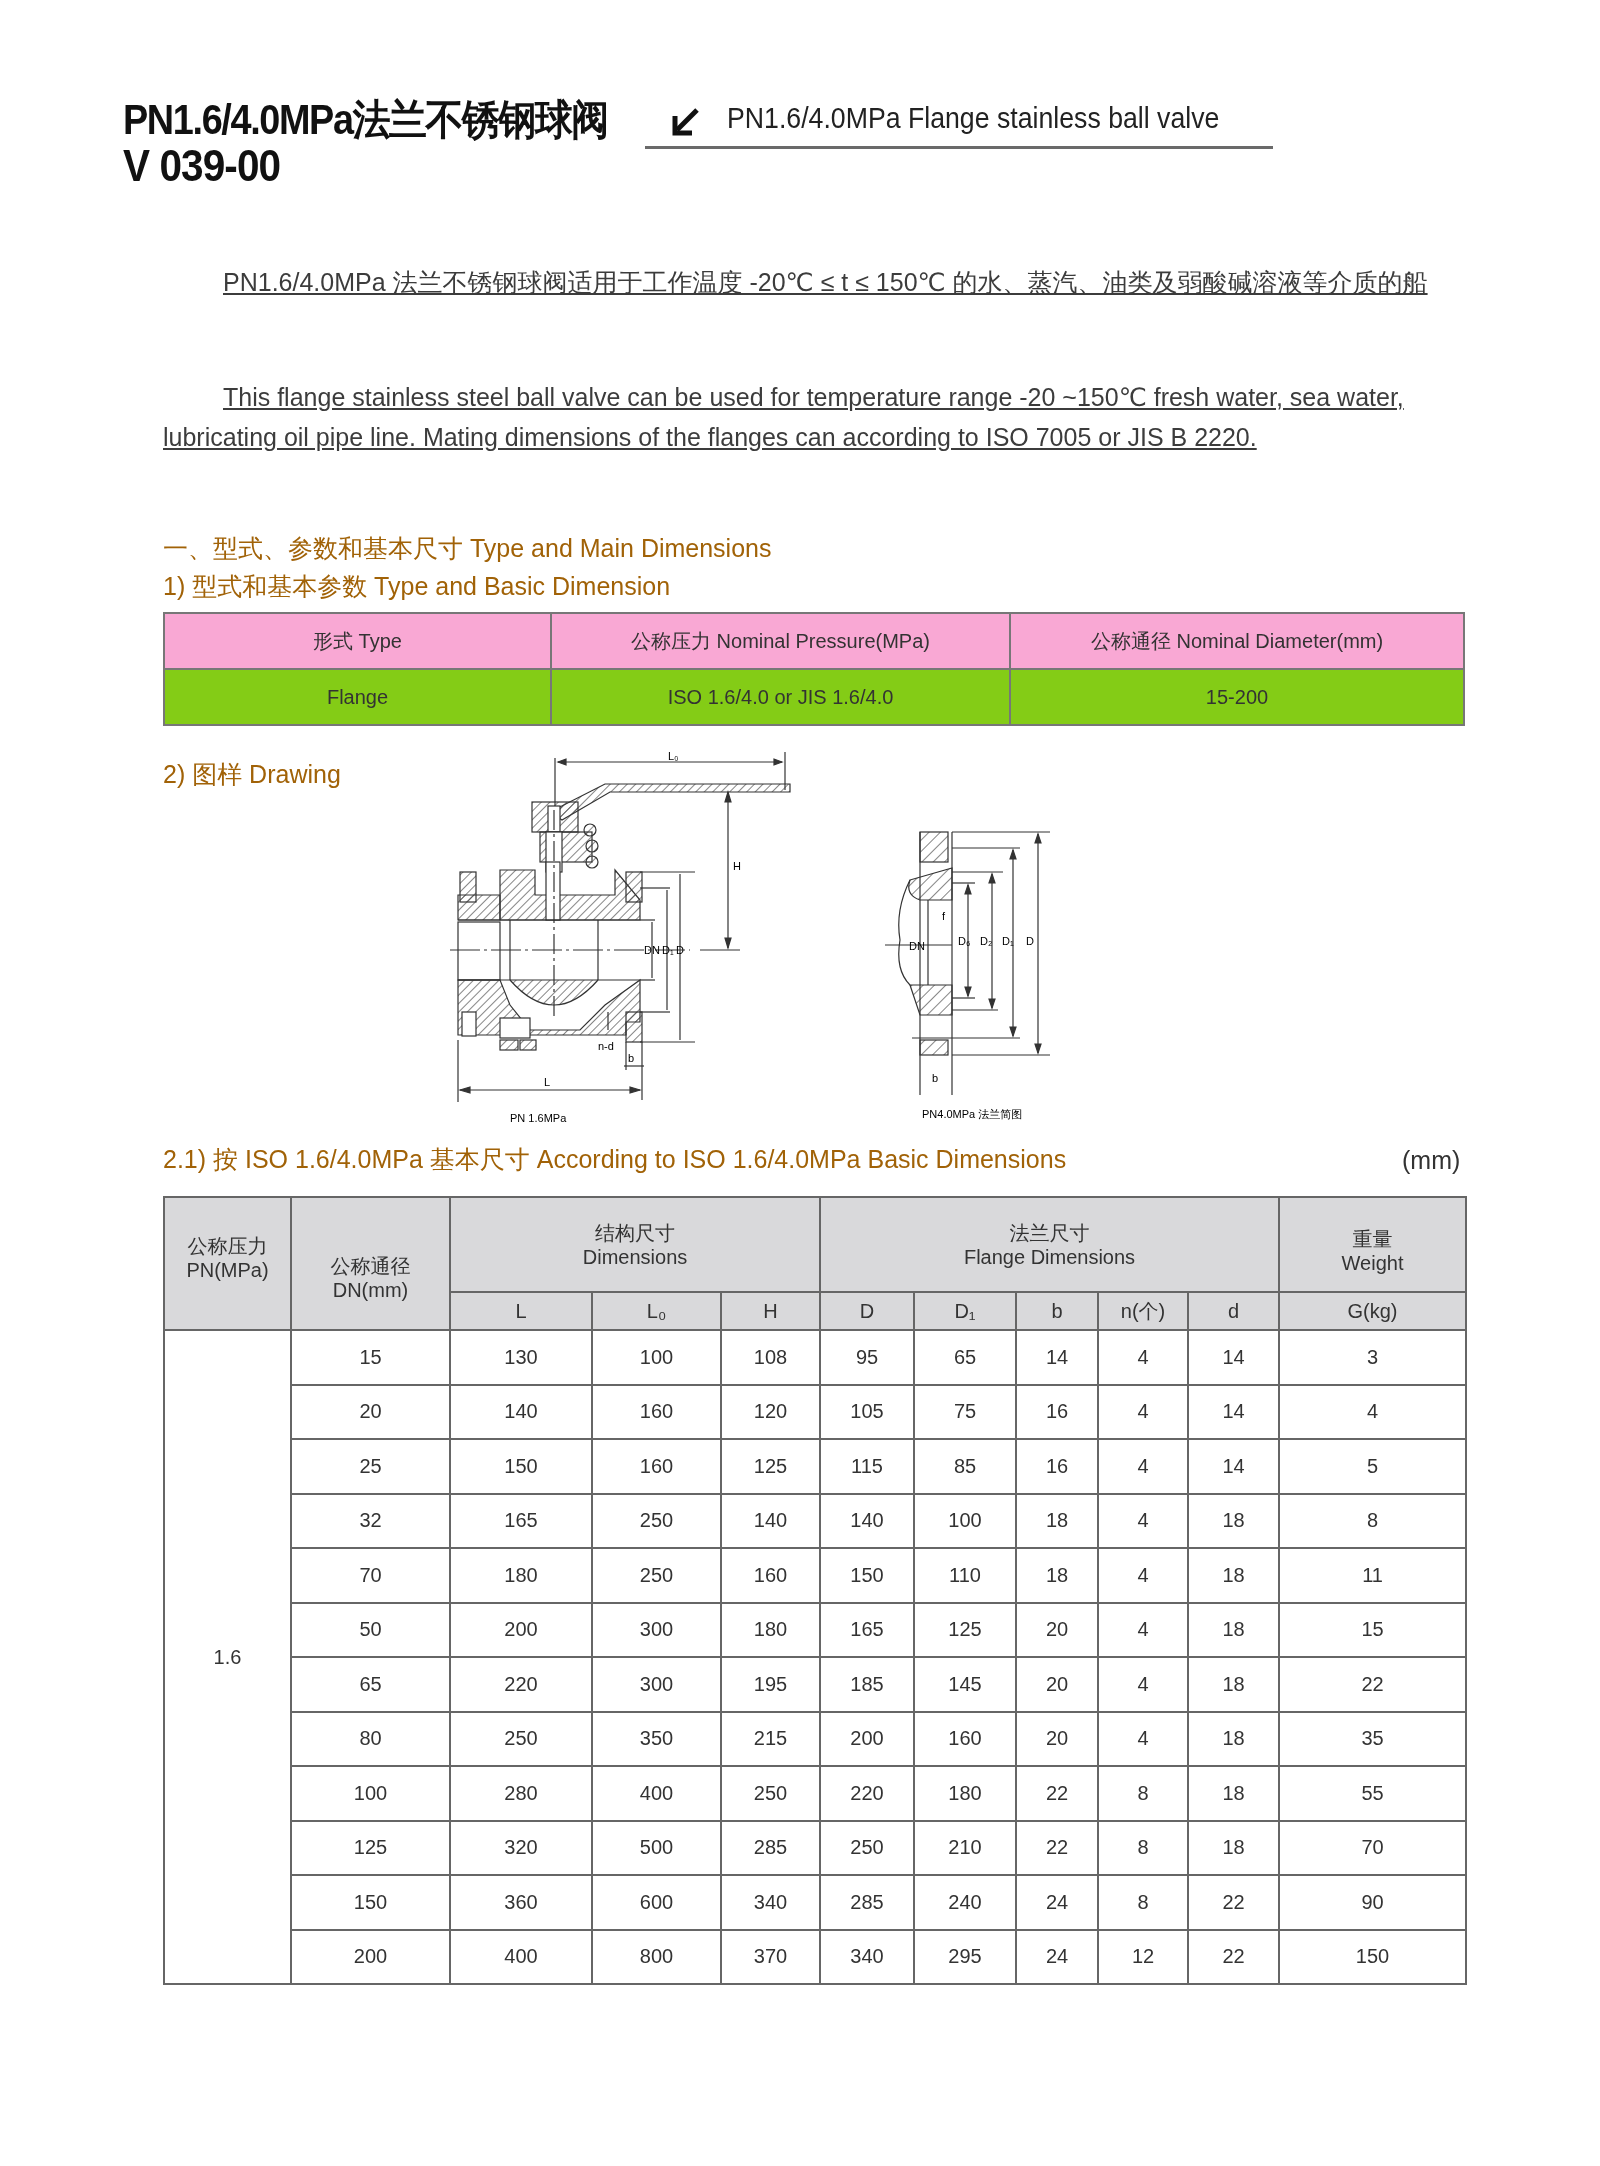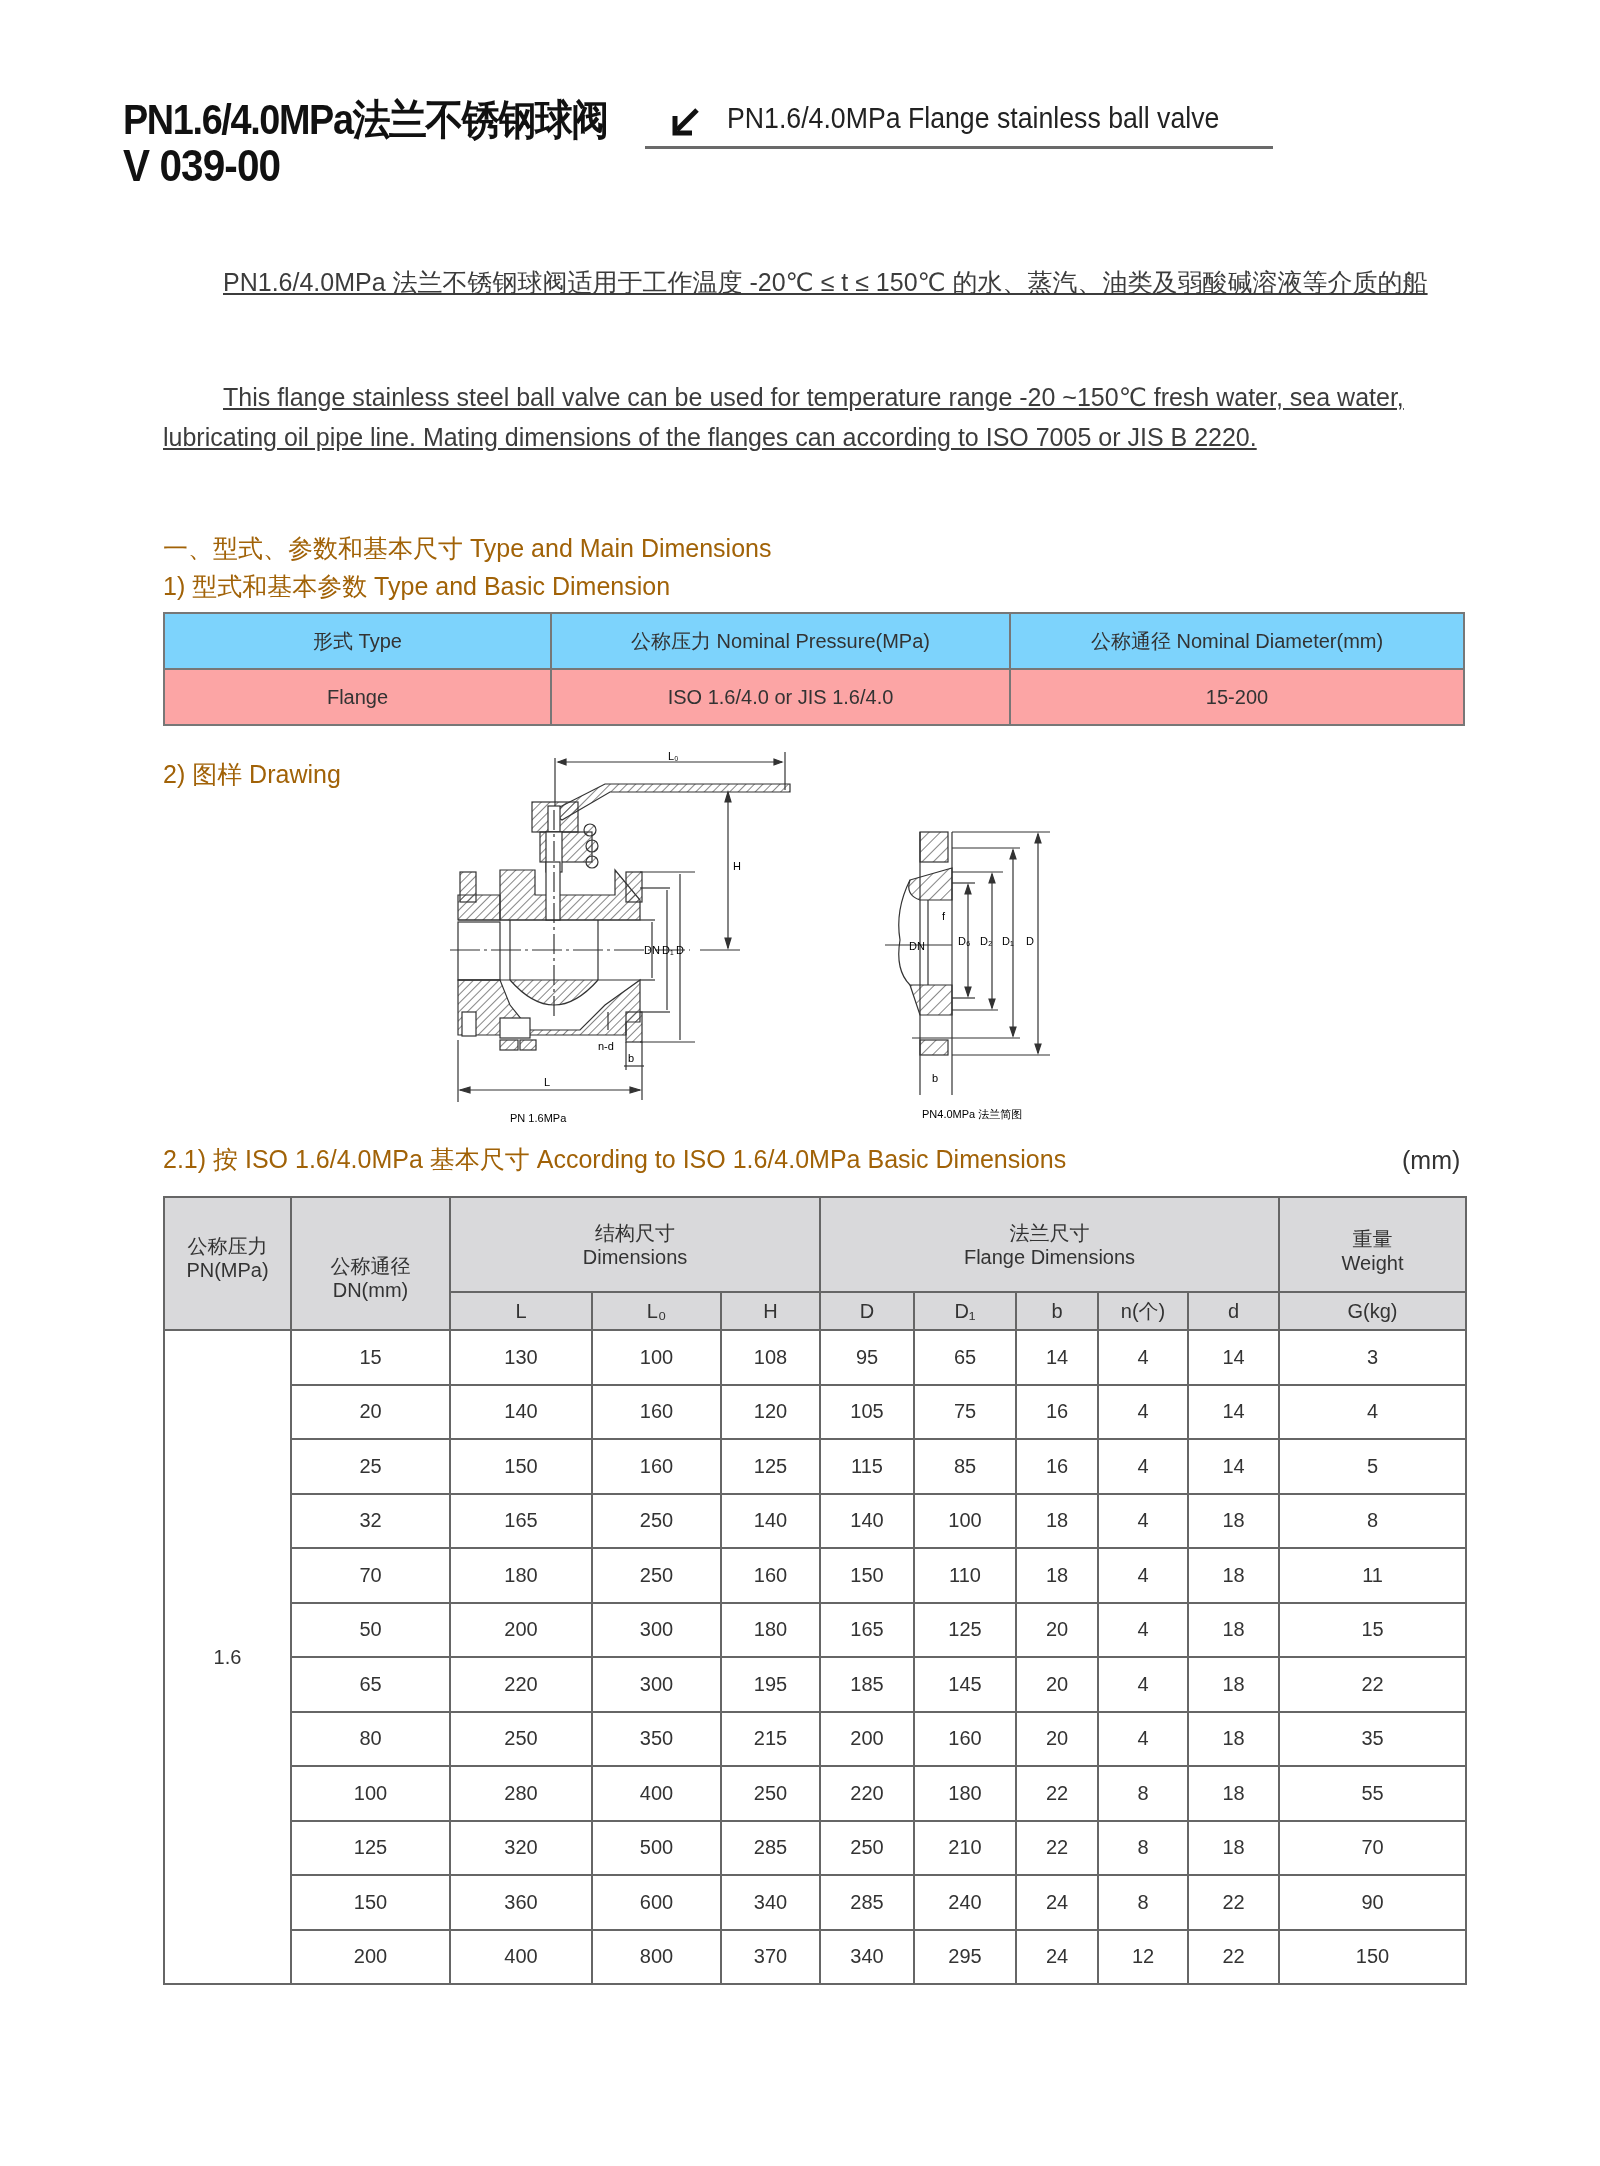--- a/index.html
+++ b/index.html
@@ -11,22 +11,22 @@
   .arrow{position:absolute;left:24px;top:8px;width:32px;height:32px;}
   .subtitle{position:absolute;left:82px;top:4px;font-size:29px;color:#222;white-space:nowrap;transform:scaleX(0.92);transform-origin:left;}
   .para{left:163px;width:1302px;font-size:25px;line-height:40px;color:#3c3c3c;text-indent:60px;white-space:normal;}
   .p1{top:262px;}
   .p2{top:377px;}
   .p-nowrap{display:block;white-space:nowrap;text-decoration:underline;}
   .sect{left:163px;font-size:25px;color:#a16207;white-space:nowrap;}
   table{border-collapse:collapse;}
   .t1{position:absolute;left:163px;top:612px;width:1302px;font-size:20px;}
   .t1 td,.t1 th{border:2px solid #777;text-align:center;font-weight:normal;color:#333;}
-  .t1 th{background:#7dd3fc;height:52px;}
-  .t1 td{height:52px;background:#fca5a5;}
+  .t1 th{background:#f9a8d4;height:52px;}
+  .t1 td{height:52px;background:#84cc16;}
   .t2{position:absolute;left:163px;top:1196px;width:1302px;font-size:20px;table-layout:fixed;}
   .t2 td,.t2 th{border:2px solid #666;text-align:center;font-weight:normal;color:#333;padding:0;}
   .t2 th{background:#d9d9db;line-height:24px;}
   .t2 .hdr-top{height:95px;}
   .t2 .hdr-sub{height:38px;}
   .t2 td{height:52.5px;background:#fff;}
   .unit{left:1402px;top:1146px;font-size:25px;color:#333;}
   .cap{font-size:11px;color:#333;white-space:nowrap;}
 </style>
 </head>

